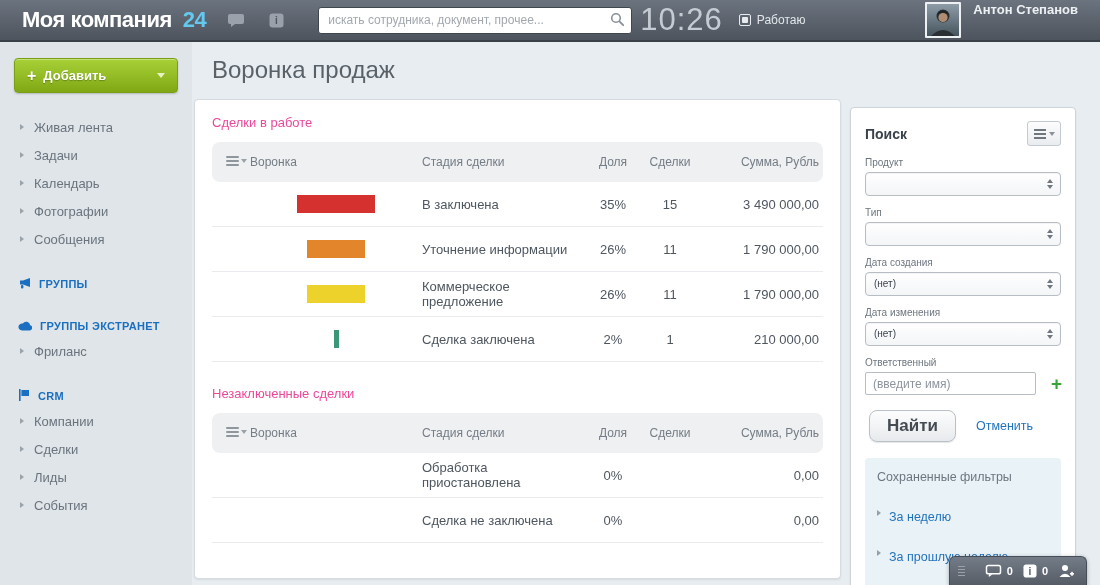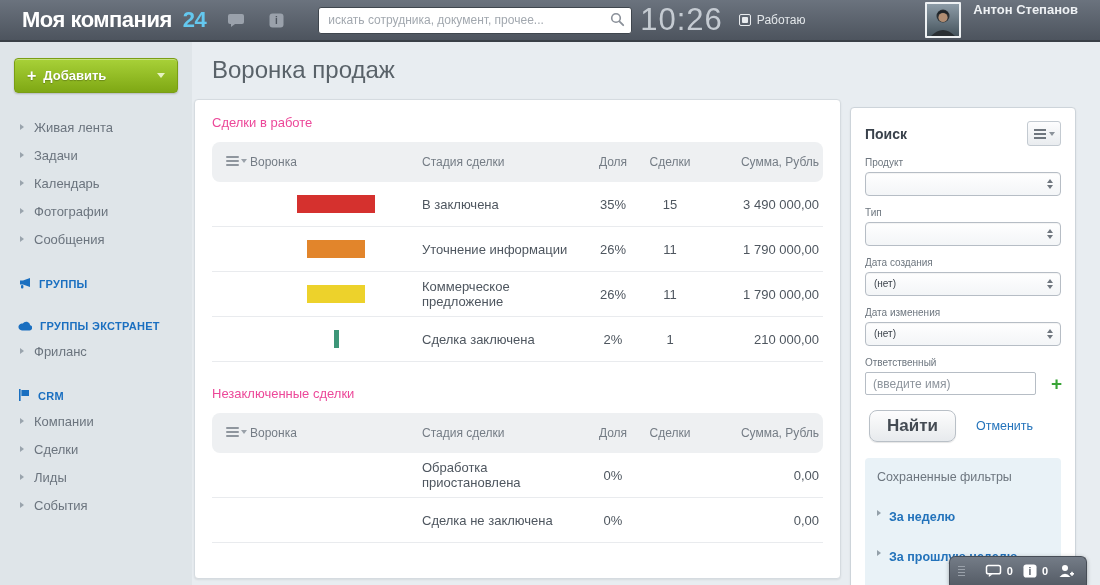--- a/index.html
+++ b/index.html
@@ -84,21 +84,21 @@
                     font-family:"Liberation Sans", sans-serif; color:#555; outline:none; }
   .resp-row input::placeholder { color:#8d949c; }
   .plus-btn { color:#38a436; font-size:19px; font-weight:bold; margin-left:7px; cursor:pointer; line-height:1; }
   .btn-row { display:flex; align-items:center; margin-top:15px; }
   .find-btn { padding:5px 17px; font-size:17px; font-weight:bold; color:#444b53; cursor:pointer;
               background:linear-gradient(#fdfdfd,#e7eaed); border:1px solid #b9c0c7; border-radius:8px;
               box-shadow:0 1px 1px rgba(0,0,0,.1); margin-left:4px; }
   .cancel-link { font-size:12.5px; color:#2373bb; margin-left:20px; cursor:pointer; }
   .saved { margin-top:16px; background:#e9f2f7; border-radius:4px; padding:12px 12px 14px; }
   .saved-title { font-size:12.5px; color:#6d767f; margin-bottom:12px; }
-  .saved-item { display:flex; align-items:flex-start; margin-top:26px; cursor:pointer;font-weight:bold; }
+  .saved-item { display:flex; align-items:flex-start; margin-top:26px; cursor:pointer; }
   .saved-item .arr { width:0; height:0; border-top:3px solid transparent; border-bottom:3px solid transparent; border-left:4px solid #93a0a9; }
   .saved-item .txt { font-size:12.5px; color:#2373bb; margin-left:8px; }
 
   
   .dock { position:absolute; right:13px; bottom:0; height:29px; border-radius:6px 6px 0 0;
           background:linear-gradient(#747c87,#555c66); border:1px solid #474d56; border-bottom:none;
           display:flex; align-items:center; padding:0 12px 0 8px; box-shadow:0 1px 4px rgba(0,0,0,.3); }
   .drag { display:flex; flex-direction:column; gap:2px; margin-right:10px; }
   .drag span { width:7px; height:1px; background:#9aa1aa; display:block; }
   .dock-group { display:flex; align-items:center; margin-left:10px; cursor:pointer; }

